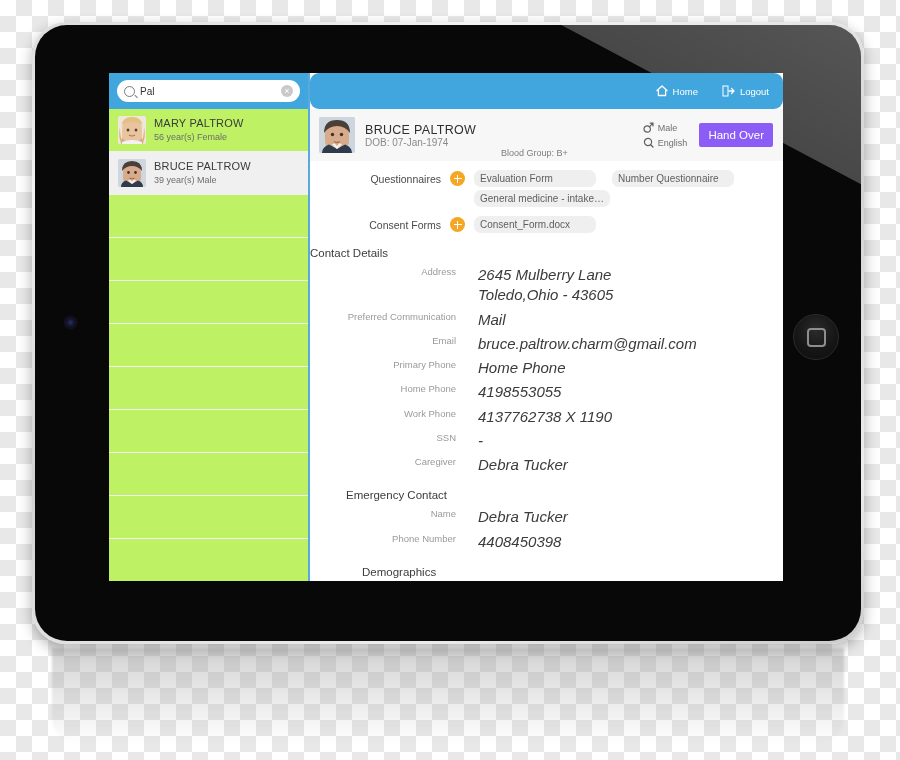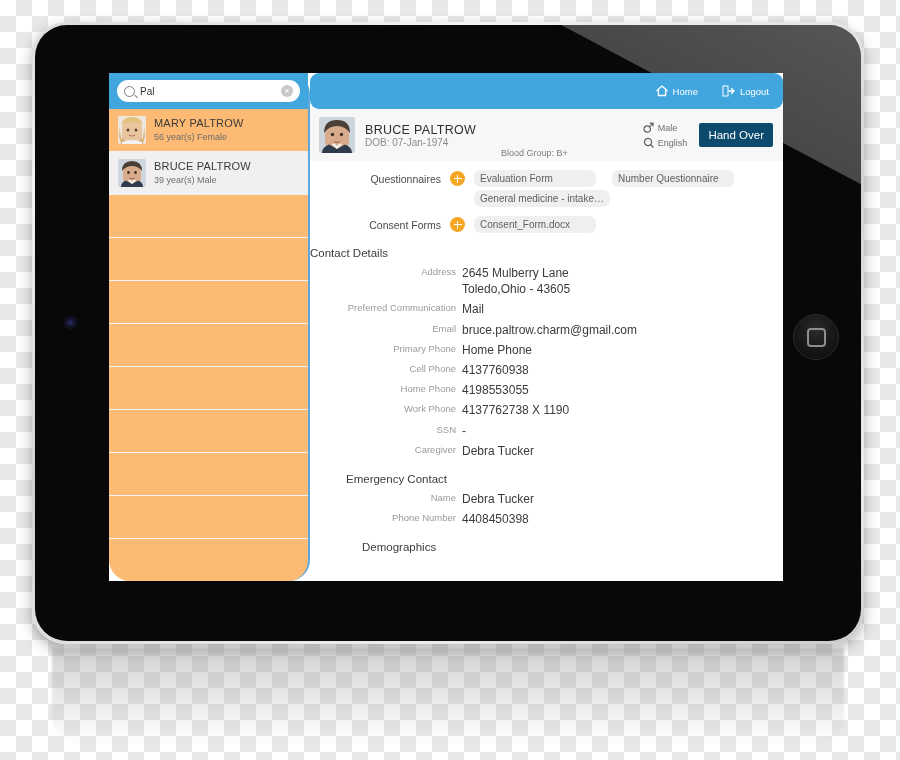--- a/index.html
+++ b/index.html
@@ -44,22 +44,22 @@
   }
   #home-button-square{width:15px;height:15px;border:2px solid #8e8e8e;border-radius:4px;}
 
   
   #screen{
     position:absolute;left:74px;top:48px;width:674px;height:508px;
     background:#ffffff;overflow:hidden;display:flex;
   }
 
   
-  #sidebar{width:201px;height:100%;background:#fdba74;border-right:2px solid #5aa9dd;
-           box-sizing:border-box;display:flex;flex-direction:column;border-radius:21px;}
+  #sidebar{width:201px;height:100%;background:#bef264;border-right:2px solid #5aa9dd;
+           box-sizing:border-box;display:flex;flex-direction:column;}
   #search-bar{height:36px;background:#41a6de;display:flex;align-items:center;padding:0 8px;box-sizing:border-box;flex:none;}
   #search-pill{flex:1;height:22px;background:#fff;border-radius:11px;display:flex;align-items:center;padding:0 7px;box-sizing:border-box;}
   .search-glass{width:9px;height:9px;border:1.4px solid #7b7b7b;border-radius:50%;position:relative;flex:none;}
   .search-glass::after{content:"";position:absolute;right:-4px;bottom:-2px;width:4px;height:1.4px;background:#7b7b7b;transform:rotate(45deg);}
   #search-input{border:0;outline:0;flex:1;font-family:"Liberation Sans",sans-serif;font-size:10px;color:#333;margin-left:5px;background:transparent;padding:0;}
   #search-clear{width:12px;height:12px;border-radius:50%;background:#c9c9c9;color:#fff;font-size:9px;line-height:12px;text-align:center;flex:none;font-family:"Liberation Sans",sans-serif;}
 
   #patient-list{flex:1;overflow:hidden;}
   .patient-row{height:43px;display:flex;align-items:center;padding:0 0 0 9px;box-sizing:border-box;border-bottom:1px solid #f0f0f0;}
   .patient-row.selected{background:#f0f0f0;}
@@ -78,37 +78,37 @@
 
   #patient-header{height:52px;background:#f7f7f7;display:flex;align-items:center;padding:0 10px 0 9px;box-sizing:border-box;flex:none;position:relative;}
   #header-photo{width:36px;height:36px;border-radius:2px;overflow:hidden;background:#dcdcdc;flex:none;}
   #header-names{margin-left:10px;min-width:118px;}
   #header-name{font-size:12.5px;color:#2f2f2f;letter-spacing:.3px;}
   #header-dob{font-size:10px;color:#8a8a8a;}
   #header-blood{font-size:9px;color:#7c7c7c;margin-left:18px;align-self:flex-end;padding-bottom:3px;}
   #header-attrs{margin-left:auto;margin-right:12px;}
   .attr-line{display:flex;align-items:center;font-size:9px;color:#6f6f6f;height:15px;}
   .attr-line .lbl{margin-left:4px;}
-  #hand-over-button{background:#0c4a6e;color:#fff;font-size:11.5px;padding:6px 9px;border-radius:2px;border:0;font-family:"Liberation Sans",sans-serif;cursor:pointer;}
+  #hand-over-button{background:#8b5cf6;color:#fff;font-size:11.5px;padding:6px 9px;border-radius:2px;border:0;font-family:"Liberation Sans",sans-serif;cursor:pointer;}
 
   #content{flex:1;overflow:hidden;padding-top:9px;}
   .form-row{display:flex;align-items:flex-start;margin-bottom:3px;}
   .form-label{width:131px;text-align:right;font-size:10.5px;color:#4a4a4a;padding-top:3px;flex:none;}
   .plus-icon{width:15px;height:15px;border-radius:50%;background:#f5a623;margin:1px 9px 0 9px;position:relative;flex:none;}
   .plus-icon::before,.plus-icon::after{content:"";position:absolute;background:#fff;}
   .plus-icon::before{left:3.5px;top:6.8px;width:8px;height:1.6px;}
   .plus-icon::after{top:3.5px;left:6.8px;height:8px;width:1.6px;}
   .chips{display:flex;flex-direction:column;gap:3px;}
   .chip-line{display:flex;gap:16px;}
   .chip{background:#efefef;color:#5e5e5e;font-size:10px;padding:3px 6px;min-width:122px;box-sizing:border-box;border-radius:7px;}
 
   .section-title{font-size:11.5px;color:#3c3c3c;margin:14px 0 6px 0;}
   .detail-row{display:flex;align-items:flex-start;margin-bottom:4px;}
   .detail-label{width:146px;text-align:right;font-size:9.5px;color:#9a9a9a;flex:none;padding-top:1px;}
-  .detail-value{margin-left:6px;font-size:12px;color:#3b3b3b;max-width:160px;line-height:1.35;}
+  .detail-value{margin-left:22px;font-size:15px;color:#3b3b3b;max-width:160px;line-height:1.35;font-style:italic;}
 
   
   #reflection{
     position:absolute;left:52px;top:648px;width:792px;height:96px;
     background:linear-gradient(to bottom,rgba(150,150,150,.42),rgba(200,200,200,0));
     border-radius:0 0 26px 26px;filter:blur(1px);pointer-events:none;
   }
 </style>
 </head>
 <body>
@@ -280,24 +280,20 @@
           </div>
           <div class="detail-row">
             <div class="detail-label">Email</div>
             <div class="detail-value" style="max-width:200px;">bruce.paltrow.charm@gmail.com</div>
           </div>
           <div class="detail-row">
             <div class="detail-label">Primary Phone</div>
             <div class="detail-value">Home Phone</div>
           </div>
           <div class="detail-row">
-            <div class="detail-label">Cell Phone</div>
-            <div class="detail-value">4137760938</div>
-          </div>
-          <div class="detail-row">
             <div class="detail-label">Home Phone</div>
             <div class="detail-value">4198553055</div>
           </div>
           <div class="detail-row">
             <div class="detail-label">Work Phone</div>
             <div class="detail-value">4137762738 X 1190</div>
           </div>
           <div class="detail-row">
             <div class="detail-label">SSN</div>
             <div class="detail-value">-</div>

